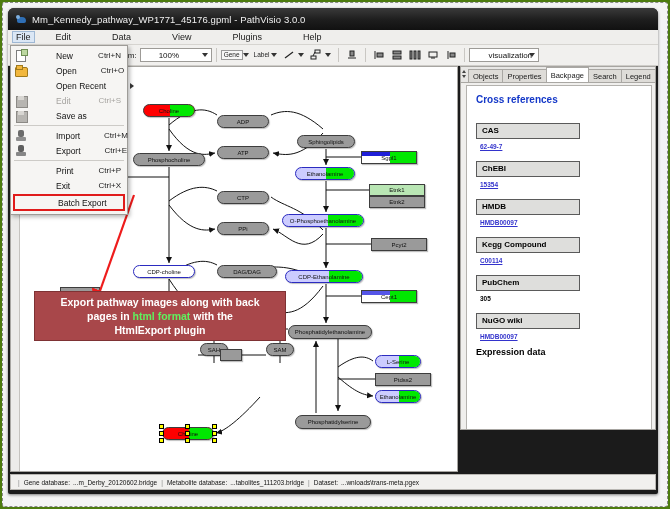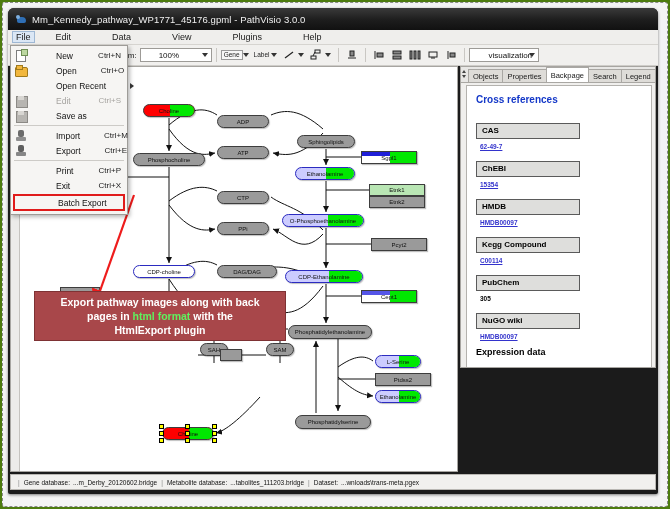--- a/index.html
+++ b/index.html
@@ -267,21 +267,21 @@
     text-align: center;
     line-height: 14px;
     padding: 3px 6px;
     z-index: 12;
   }
   .annot .hl { color: #5ff25f; }
   .annot-arrow { position: absolute; z-index: 11; pointer-events: none; }
   
   .side-panel {
     position: absolute; left: 452px; top: 58px;
-    width: 196px; height: 302px;
+    width: 196px; height: 364px;
     background: #f0efed;
     border: 1px solid #a7a5a1;
     overflow: hidden;
   }
   .tabstrip {
     position: absolute; left: 0; top: 0;
     width: 100%; height: 16px;
     background: #e8e7e5;
     border-bottom: 1px solid #a9a7a3;
     display: flex; align-items: flex-end;

